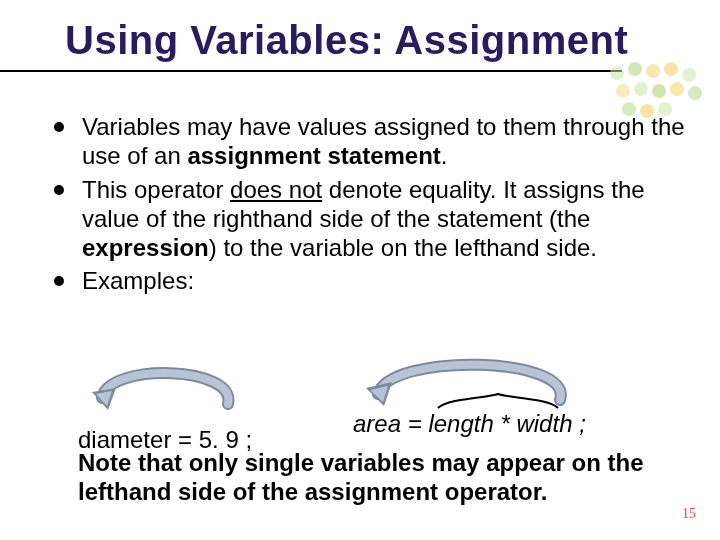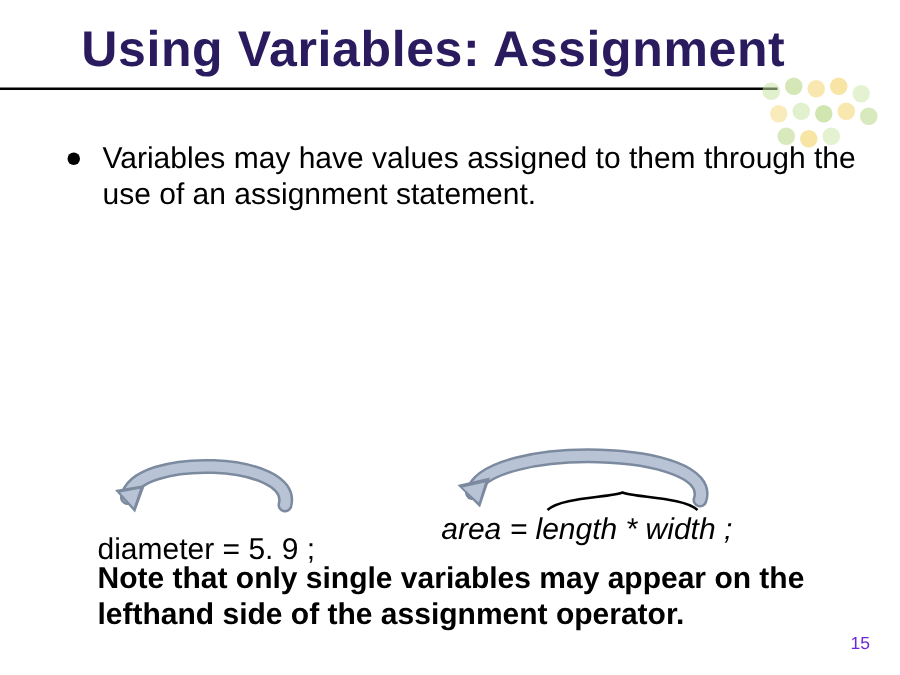--- a/index.html
+++ b/index.html
@@ -71,21 +71,21 @@
   ul.bullets > li::before {
     content: "";
     position: absolute;
     left: 6px;
     top: 10px;
     width: 10px;
     height: 10px;
     background: #000;
     border-radius: 50%;
   }
-  .bold { font-weight: normal; }
+  .bold { font-weight: bold; }
   .underline { text-decoration: underline; }
   .examples-row {
     position: absolute;
     top: 410px;
     left: 78px;
     right: 30px;
     font-size: 24px;
   }
   .ex1 { position: absolute; left: 0; top: 16px; }
   .ex2 { position: absolute; left: 275px; top: 0; font-style: italic; }
@@ -96,21 +96,22 @@
     right: 40px;
     font-size: 24px;
     line-height: 1.22;
     font-weight: bold;
   }
   .page-num {
     position: absolute;
     bottom: 18px;
     right: 24px;
     font-size: 14px;
-    color: #6d28d9;
+    color: #ef4444;
+    font-family: Liberation Serif, serif;
   }
   
   .arrow {
     position: absolute;
     pointer-events: none;
   }
 </style>
 </head>
 <body>
 
@@ -133,20 +134,26 @@
     <span style="left:12px; top:40px; width:14px;height:14px;background:#b2d47c;opacity:.5;"></span>
     <span style="left:30px; top:42px; width:14px;height:14px;background:#f3d36b;opacity:.6;"></span>
     <span style="left:48px; top:40px; width:14px;height:14px;background:#cbe6a4;opacity:.5;"></span>
   </div>
 
   <div class="content">
     <ul class="bullets">
       <li>
         <span>Variables may have values assigned to them through the use of an </span><span class="bold">assignment statement</span><span>.</span>
       </li>
+      <li>
+        <span>This operator </span><span class="underline">does not</span><span> denote equality.  It assigns the value of the righthand side of the statement (the </span><span class="bold">expression</span><span>) to the variable on the lefthand side.</span>
+      </li>
+      <li>
+        <span>Examples:</span>
+      </li>
     </ul>
   </div>
 
   <svg class="arrow" style="left:88px; top:358px; width:170px; height:55px;" viewBox="0 0 170 55">
     <path d="M140 46 C 150 8, 20 4, 14 40" fill="none" stroke="#7c8aa0" stroke-width="12" stroke-linecap="round"></path>
     <path d="M140 46 C 150 8, 20 4, 14 40" fill="none" stroke="#b8c4d6" stroke-width="8" stroke-linecap="round"></path>
     <polygon points="4,34 28,30 20,52" fill="#7c8aa0"></polygon>
     <polygon points="8,36 24,33 19,48" fill="#b8c4d6"></polygon>
   </svg>
 

